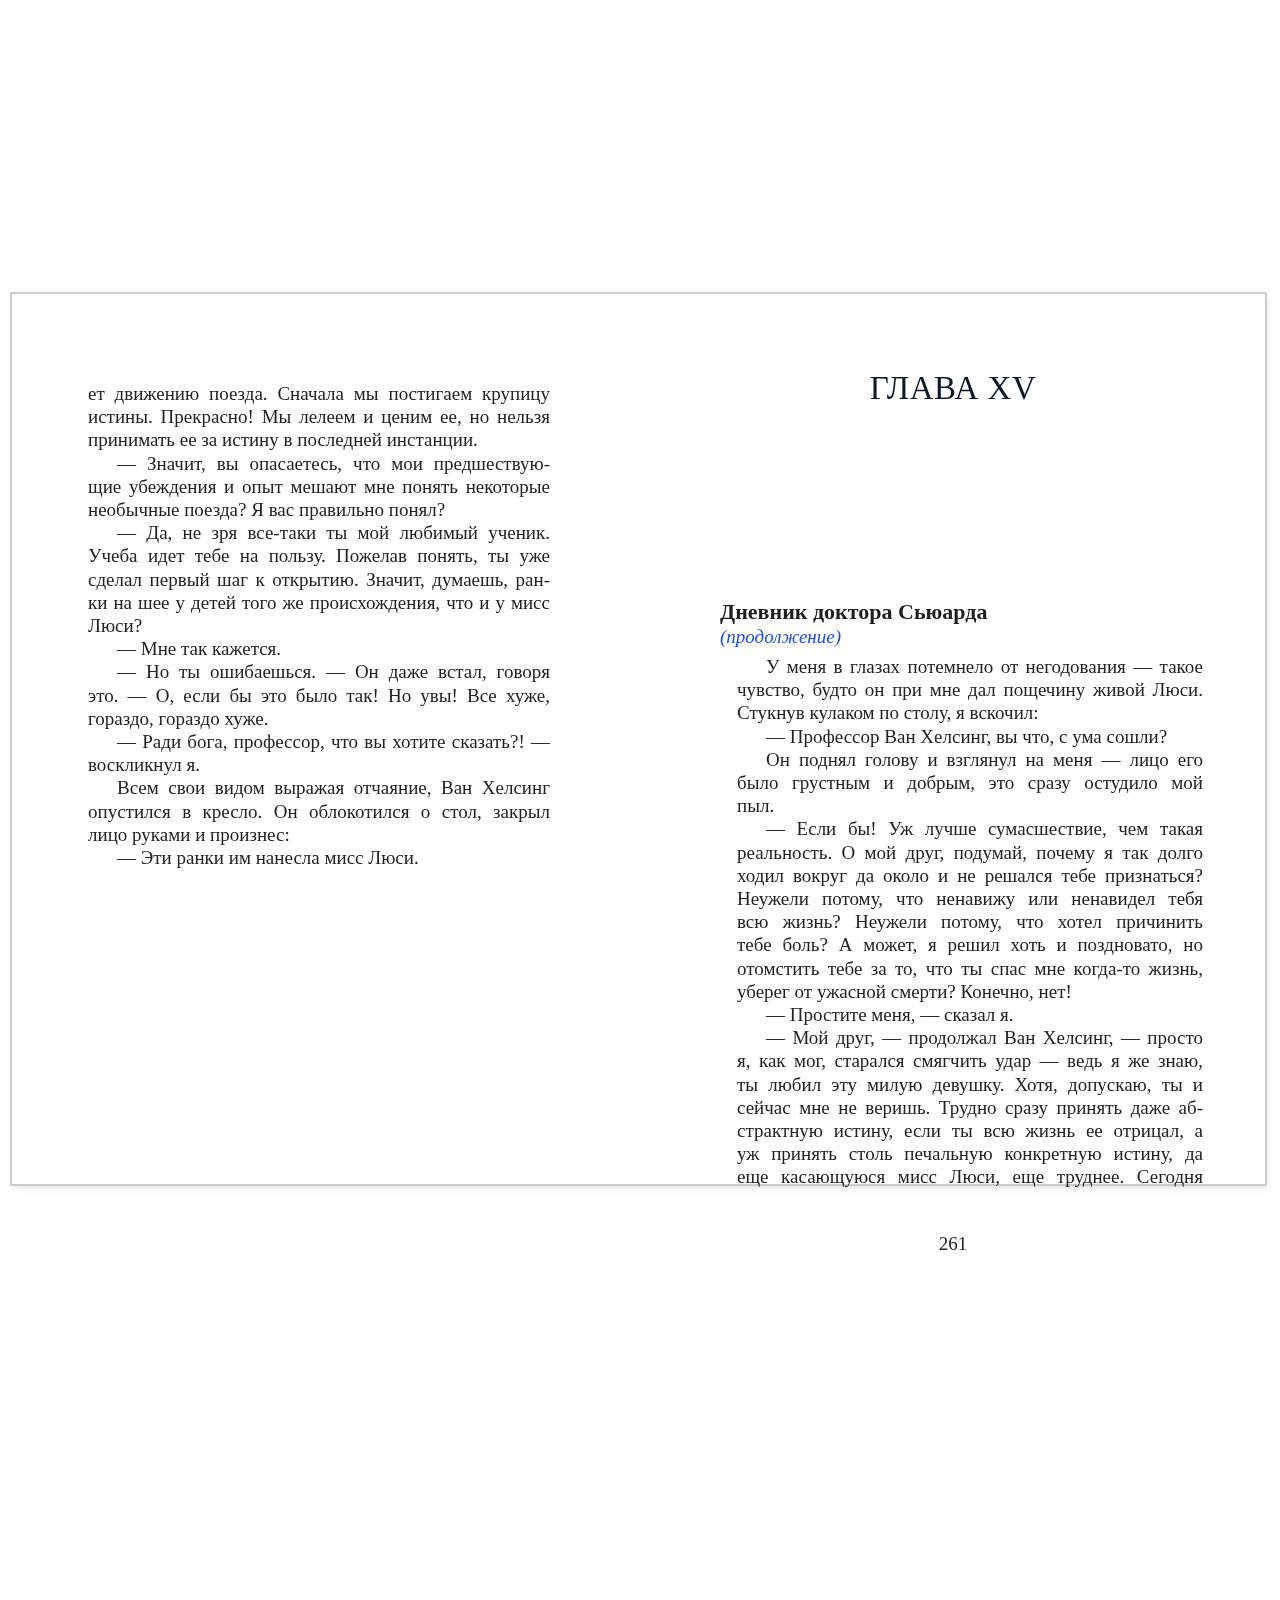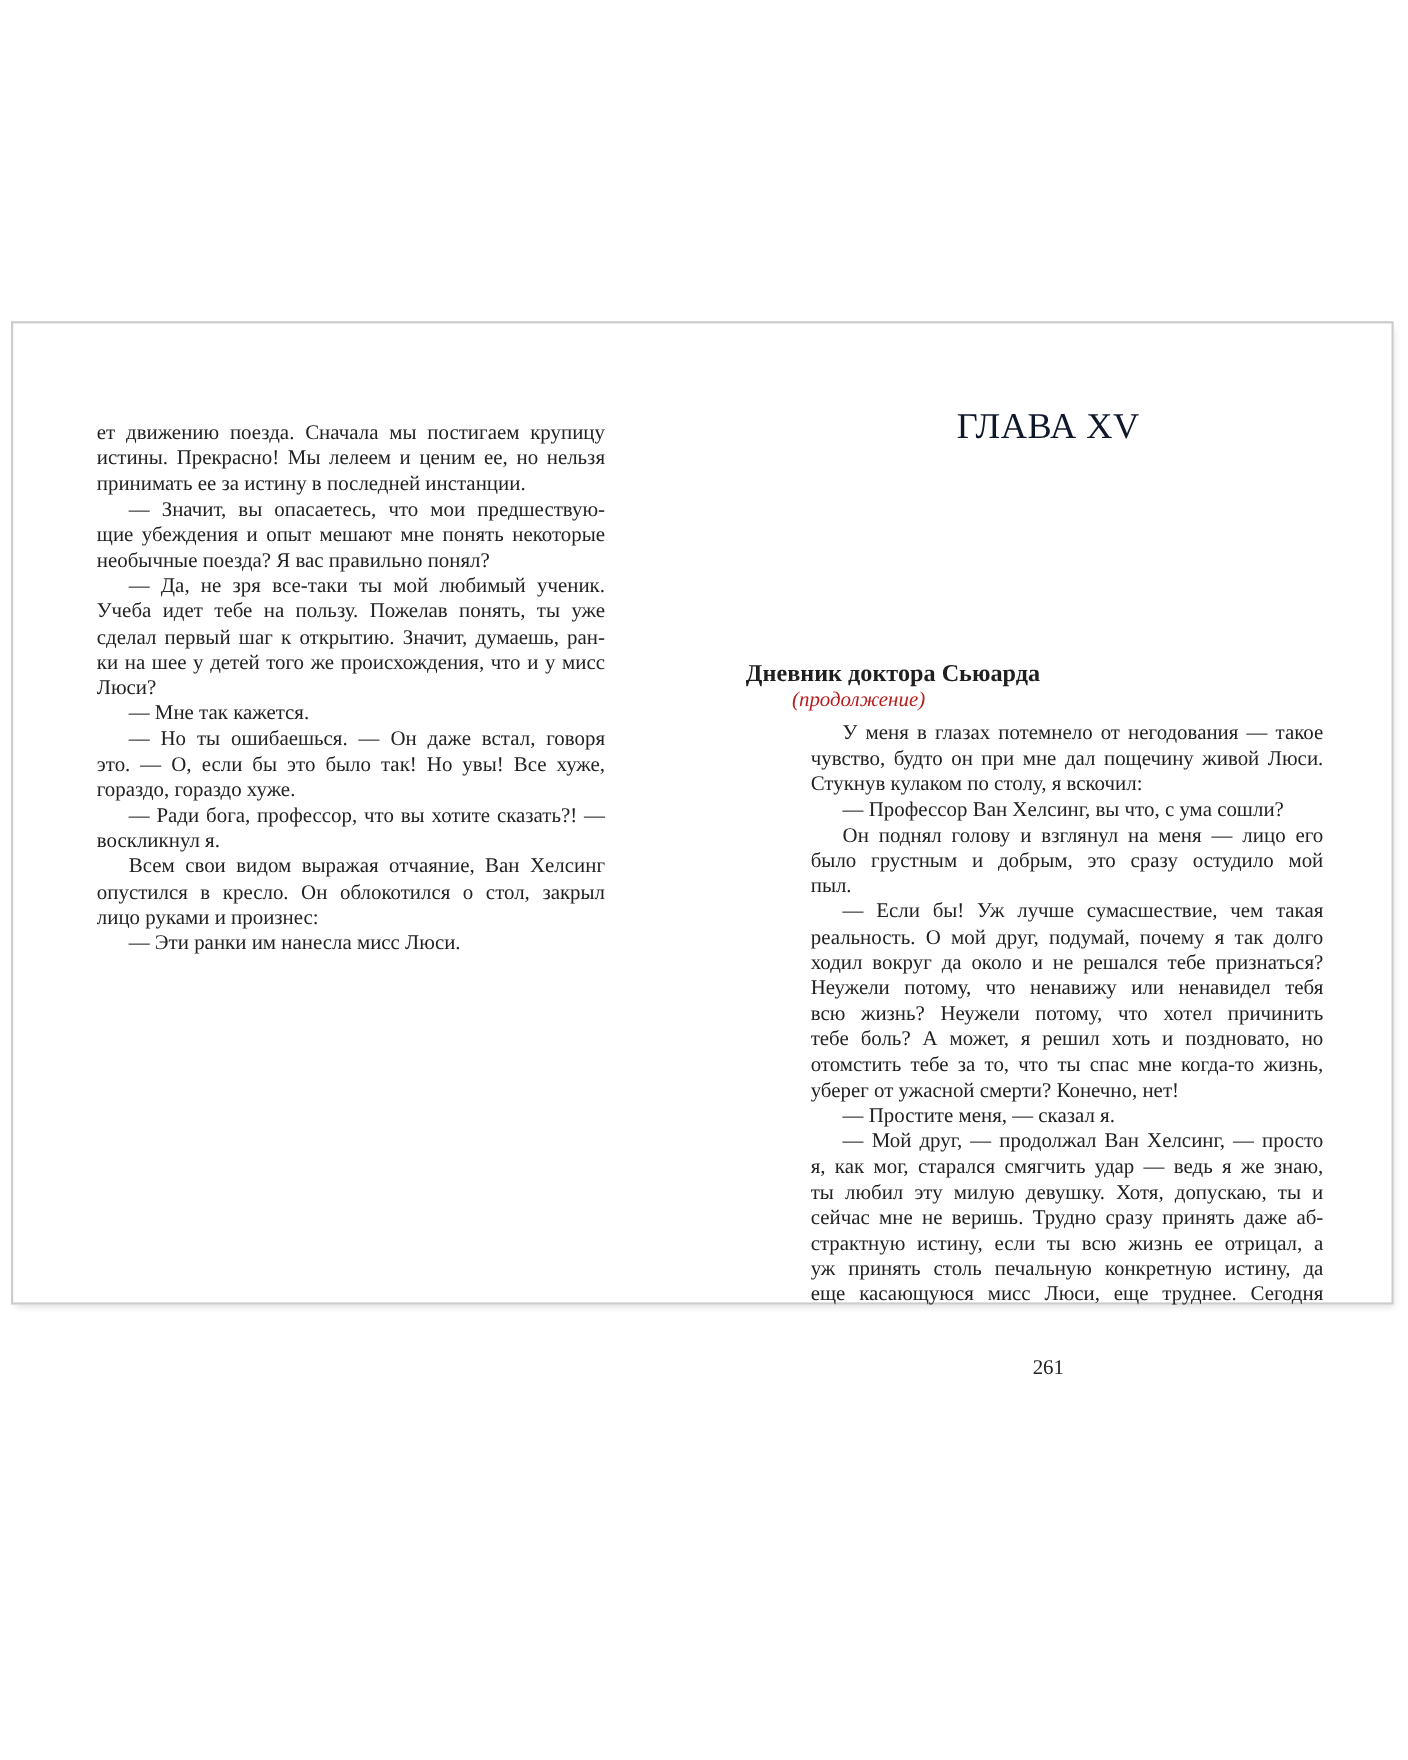--- a/index.html
+++ b/index.html
@@ -36,36 +36,36 @@
     top: 75px;
     width: 466px;
     text-align: center;
     font-size: 33px;
     line-height: 38px;
     color: #0f172a;
     letter-spacing: 0.5px;
     white-space: nowrap;
   }
   .section-title {
-    left: 666px;
+    left: 708px;
     top: 305px;
     width: 466px;
     font-size: 22px;
     line-height: 26px;
     font-weight: bold;
     color: #1f1f1f;
   }
   .section-subtitle {
     left: 708px;
     top: 331px;
     width: 466px;
     font-size: 19px;
     line-height: 24px;
     font-style: italic;
-    color: #b91c1c;
+    color: #1d4ed8;
   }
   .left-page-text {
     left: 76px;
     top: 88px;
     width: 462px;
   }
   .right-page-text {
     left: 725px;
     top: 361px;
     width: 466px;

